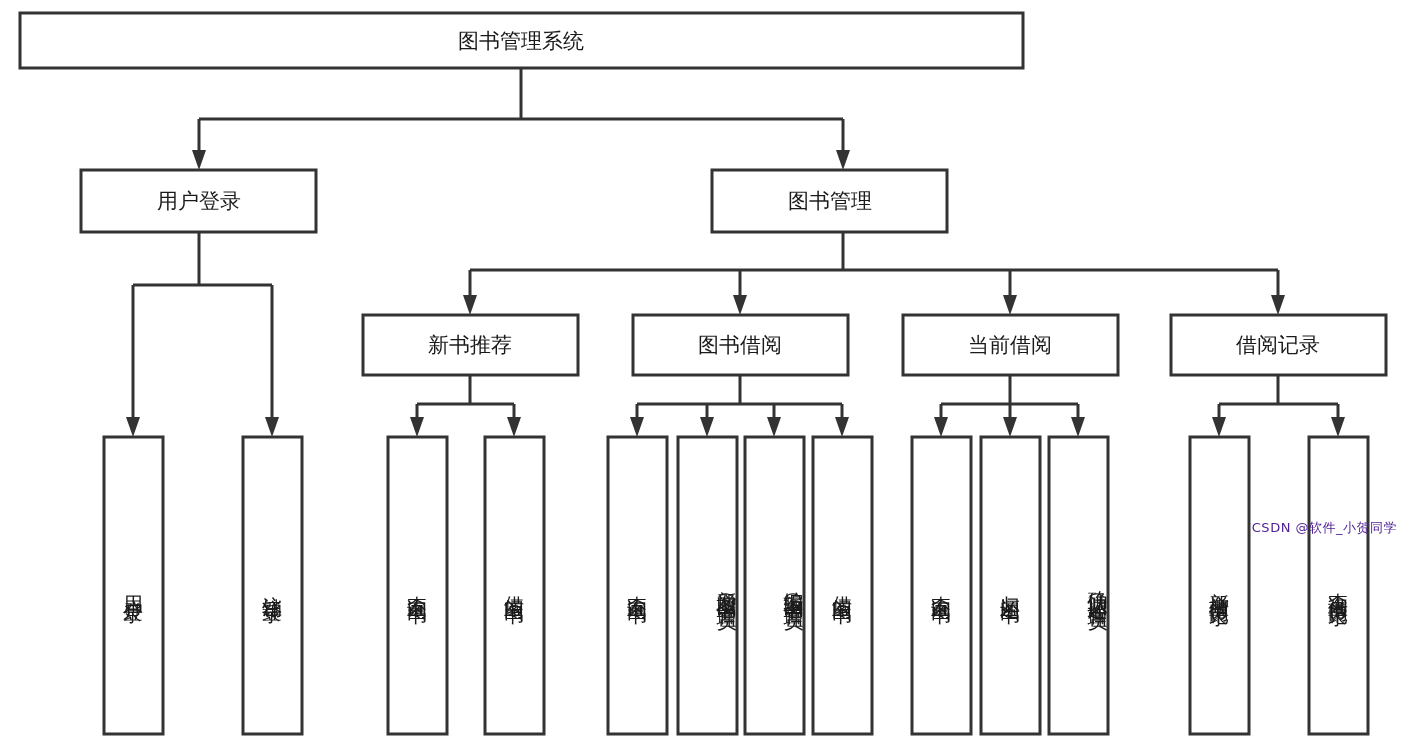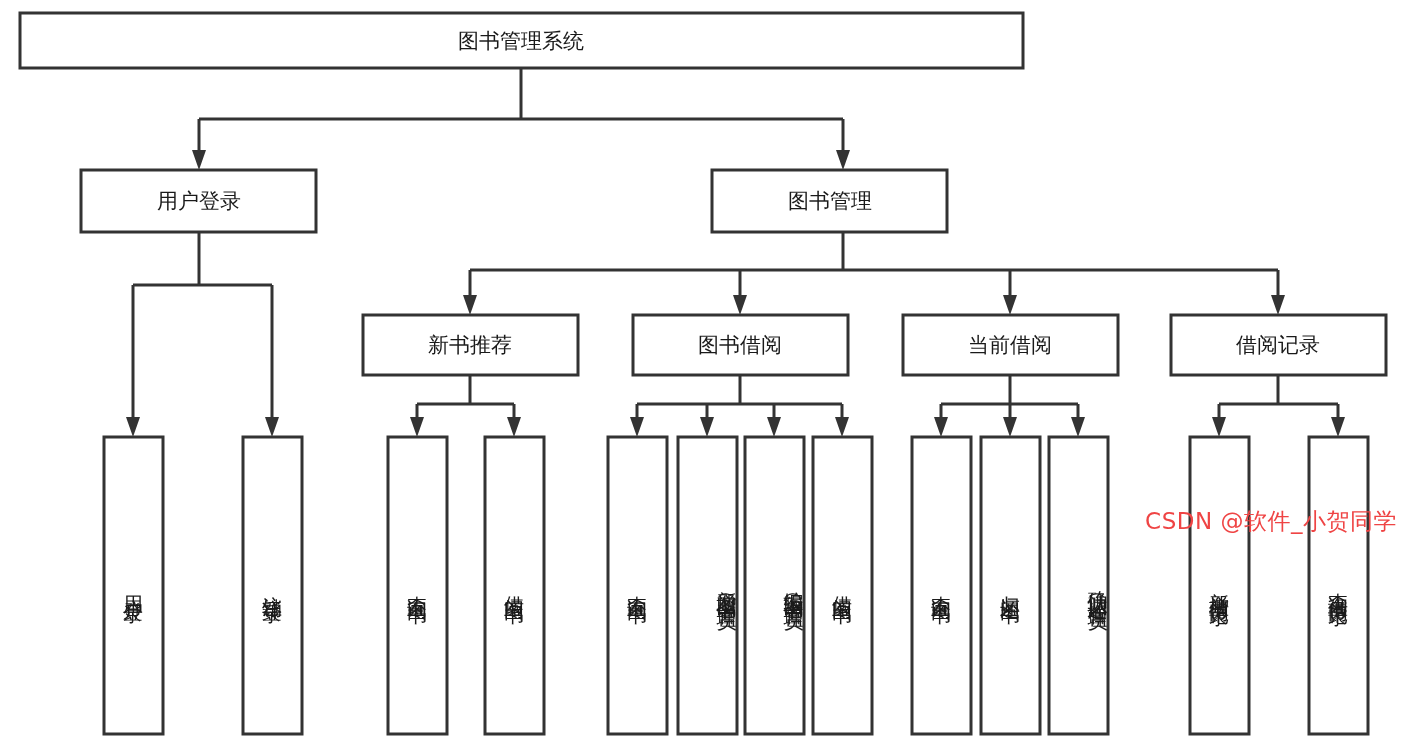--- a/index.html
+++ b/index.html
@@ -61,22 +61,22 @@
     line-height: 1;
     text-align: center;
     white-space: nowrap;
     pointer-events: none;
   }
   .watermark {
     position: absolute;
     right: 8px;
     bottom: 6px;
     font-family: "DejaVu Sans", "Liberation Sans", sans-serif;
-    font-size: 23px;
-    color: #ef4444;
+    font-size: 13px;
+    color: #4c1d95;
     white-space: nowrap;
     letter-spacing: 0.5px;
   }
 </style>
 </head>
 <body>
 
 <div id="diagram-root">
 
   <svg class="diagram" viewBox="0 0 1405 747">

